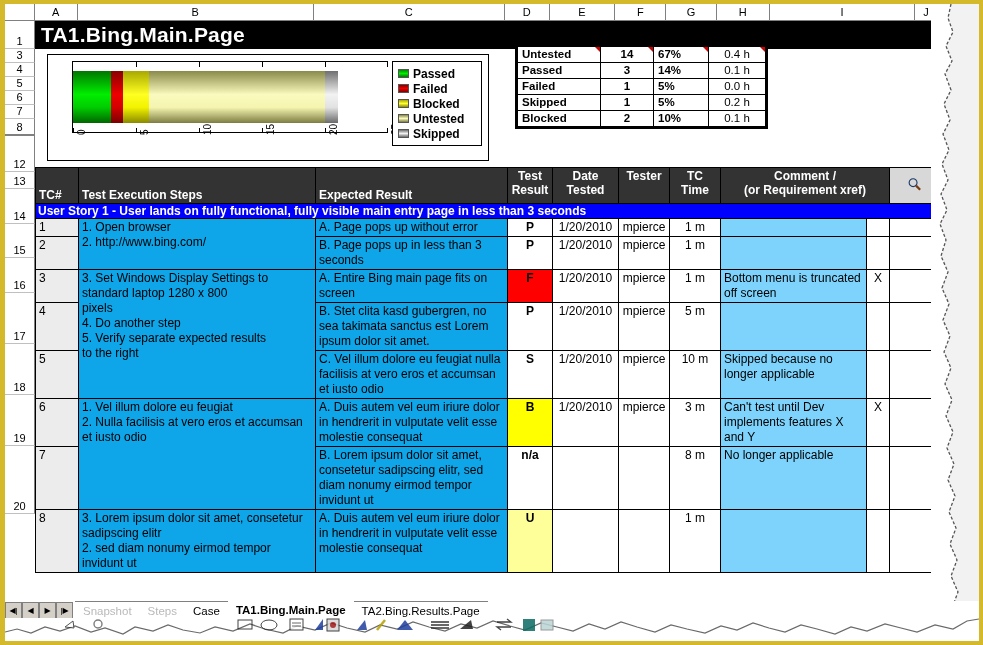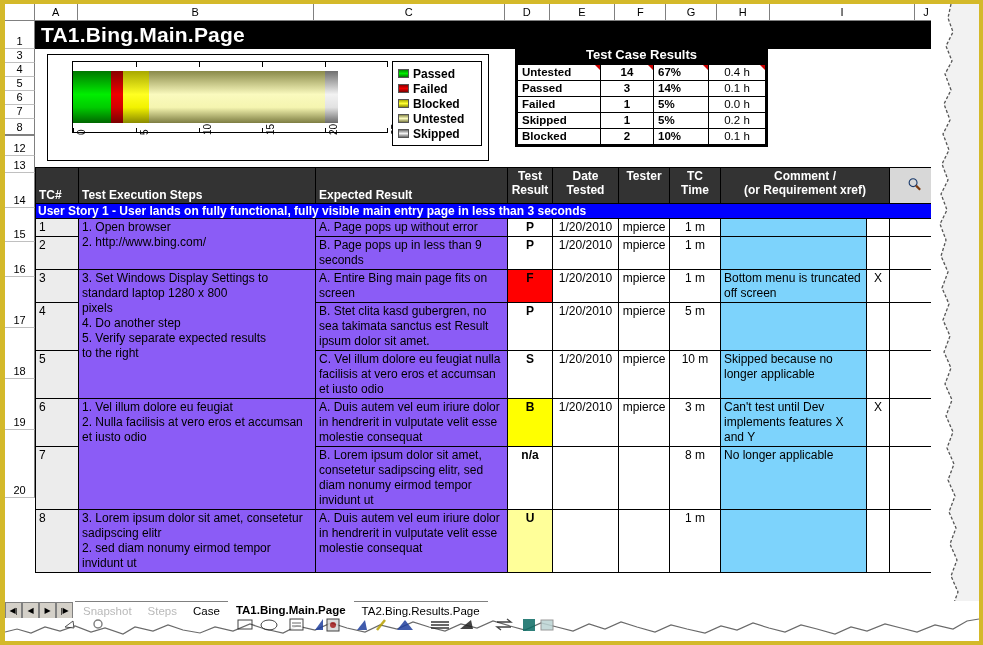--- a/index.html
+++ b/index.html
@@ -83,21 +83,21 @@
 
   
   .grid{position:absolute;left:0;top:146px;width:903px;}
   table.main{border-collapse:collapse;table-layout:fixed;width:903px;}
   table.main td{border:1px solid #000;vertical-align:top;
                 font-size:12px;padding:1px 3px;box-sizing:border-box;}
   thead td{background:#333333;color:#fff;font-weight:bold;text-align:center;
            vertical-align:bottom;height:36px;position:relative;}
   thead td.left{text-align:left;}
   td.tcnum{background:#ececec;font-size:11px;padding:1px 2px;}
-  td.steps,td.expected{background:#8b5cf6;line-height:15px;}
+  td.steps,td.expected{background:#0ea5e9;line-height:15px;}
   td.res{text-align:center;font-weight:bold;vertical-align:middle;font-size:13px;}
   td.date,td.tester,td.tctime{text-align:center;vertical-align:middle;font-size:12px;}
   td.comment{background:#7dd3fc;line-height:15px;vertical-align:middle;}
   td.xcol{text-align:center;font-size:12px;}
   tr.userstory td{background:#0000ff;color:#fff;font-weight:bold;
                   height:15px;padding:0 2px;font-size:12px;vertical-align:middle;
                   border-top:1px solid #000;border-bottom:1px solid #000;}
 
   
   .tabstrip{position:absolute;left:5px;bottom:26px;width:974px;height:18px;
@@ -143,21 +143,21 @@
   </div>
 
   <div class="rowgutter">
     <div class="rn" style="height:28px">1</div>
     <div class="rn" style="height:14px">3</div>
     <div class="rn" style="height:14px">4</div>
     <div class="rn" style="height:14px">5</div>
     <div class="rn" style="height:14px">6</div>
     <div class="rn" style="height:14px">7</div>
     <div class="rn gapline" style="height:17px">8</div>
-    <div class="rn" style="height:20px">12</div>
+    <div class="rn" style="height:36px">12</div>
     <div class="rn" style="height:17px">13</div>
     <div class="rn" style="height:35px">14</div>
     <div class="rn" style="height:34px">15</div>
     <div class="rn" style="height:35px">16</div>
     <div class="rn" style="height:51px">17</div>
     <div class="rn" style="height:51px">18</div>
     <div class="rn" style="height:51px">19</div>
     <div class="rn" style="height:68px">20</div>
   </div>
 
@@ -215,21 +215,20 @@
           <span class="leg-tx">Untested</span>
         </div>
         <div class="leg-row">
           <span class="leg-sw" style="background:linear-gradient(to bottom,#6f6f6f,#f2f2f2 50%,#6a6a6a);"></span>
           <span class="leg-tx">Skipped</span>
         </div>
       </div>
     </div>
 
     <div class="resbox">
-      <div class="restitle">Test Case Results</div>
       <table class="res">
         <tbody>
             <tr>
           <td class="lbl cellrel">
             <span>Untested</span>
             <span class="cmtmark"></span>
           </td>
           <td class="num cellrel">
             <span>14</span>
             <span class="cmtmark"></span>
@@ -329,21 +328,21 @@
             <td class="date">1/20/2010</td>
             <td class="tester">mpierce</td>
             <td class="tctime">1 m</td>
             <td class="comment"></td>
             <td class="xcol"></td>
             <td></td>
           </tr>
 
           <tr>
             <td class="tcnum">2</td>
-            <td class="expected">B. Page pops up in less than 9 seconds</td>
+            <td class="expected">B. Page pops up in less than 3 seconds</td>
             <td class="res">P</td>
             <td class="date">1/20/2010</td>
             <td class="tester">mpierce</td>
             <td class="tctime">1 m</td>
             <td class="comment"></td>
             <td class="xcol"></td>
             <td></td>
           </tr>
 
           <tr>
@@ -356,21 +355,21 @@
             <td class="date">1/20/2010</td>
             <td class="tester">mpierce</td>
             <td class="tctime">1 m</td>
             <td class="comment">Bottom menu is truncated off screen</td>
             <td class="xcol">X</td>
             <td></td>
           </tr>
 
           <tr>
             <td class="tcnum">4</td>
-            <td class="expected">B. Stet clita kasd gubergren, no sea takimata sanctus est Result ipsum dolor sit amet.</td>
+            <td class="expected">B. Stet clita kasd gubergren, no sea takimata sanctus est Lorem ipsum dolor sit amet.</td>
             <td class="res">P</td>
             <td class="date">1/20/2010</td>
             <td class="tester">mpierce</td>
             <td class="tctime">5 m</td>
             <td class="comment"></td>
             <td class="xcol"></td>
             <td></td>
           </tr>
 
           <tr>

